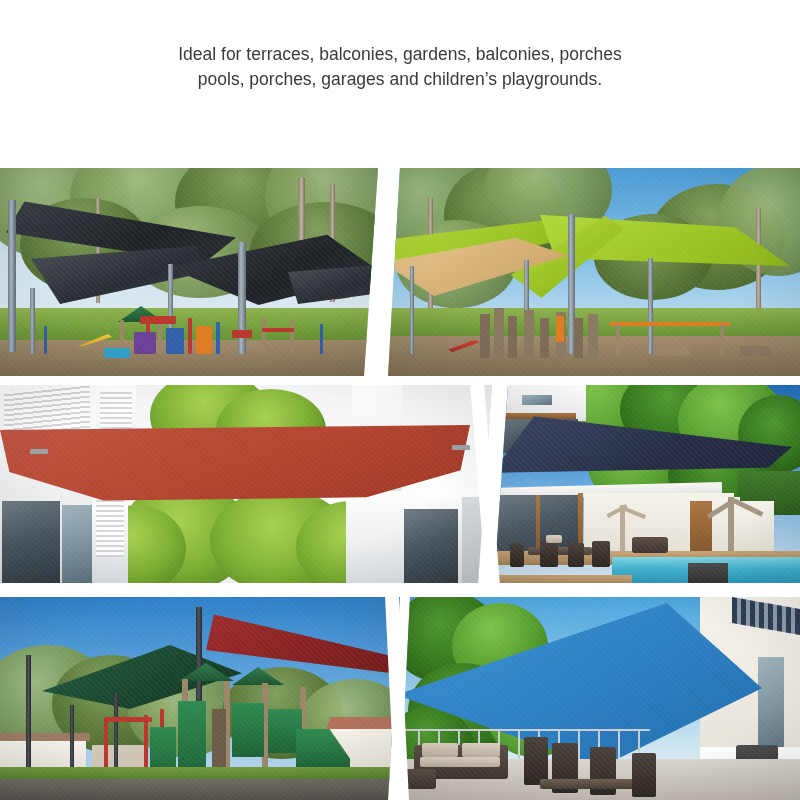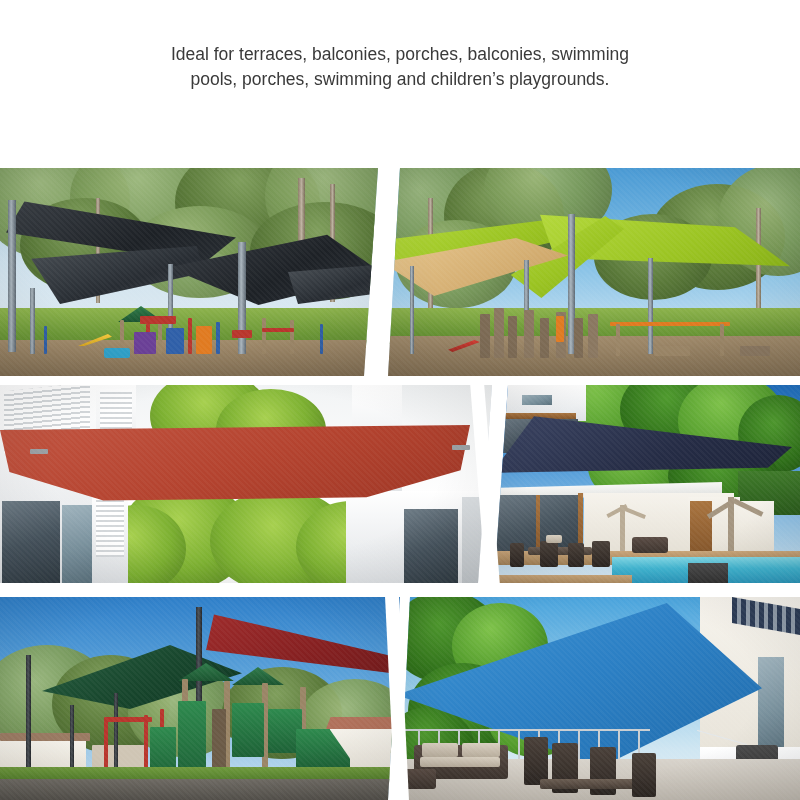--- a/index.html
+++ b/index.html
@@ -152,22 +152,22 @@
     position:absolute; left:0; top:0; width:100%; height:100%;
     background:radial-gradient(ellipse at 50% 45%, rgba(0,0,0,0) 55%, rgba(0,0,0,.10) 100%);
     pointer-events:none;
   }
 </style>
 </head>
 <body>
 
 <div class="header">
   <div class="subtitle">
-    <span class="line">Ideal for terraces, balconies, porches, balconies, swimming</span>
-    <span class="line">pools, porches, swimming and children’s playgrounds.</span>
+    <span class="line">Ideal for terraces, balconies, gardens, balconies, porches</span>
+    <span class="line">pools, porches, garages and children’s playgrounds.</span>
   </div>
 </div>
 
 <div class="collage">
 
   <div class="row row-1">
 
     <div class="cell" style="left:0; width:378px; clip-path:polygon(0 0, 378px 0, 364px 100%, 0 100%);">
       <div class="sky sky-pale"></div>
 

